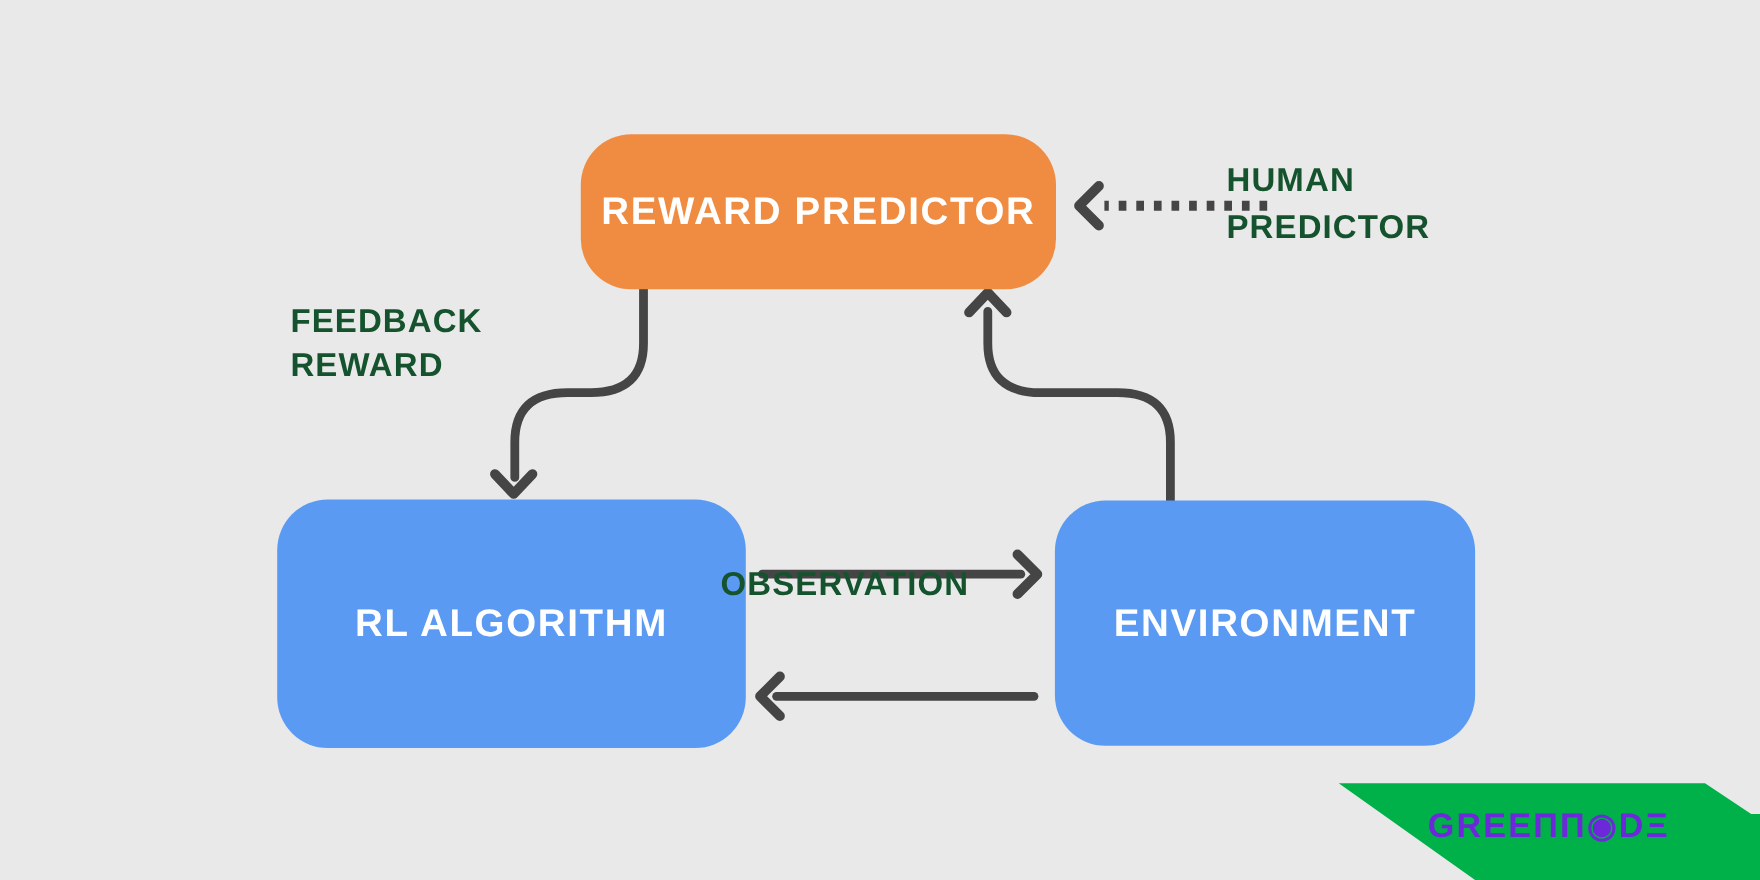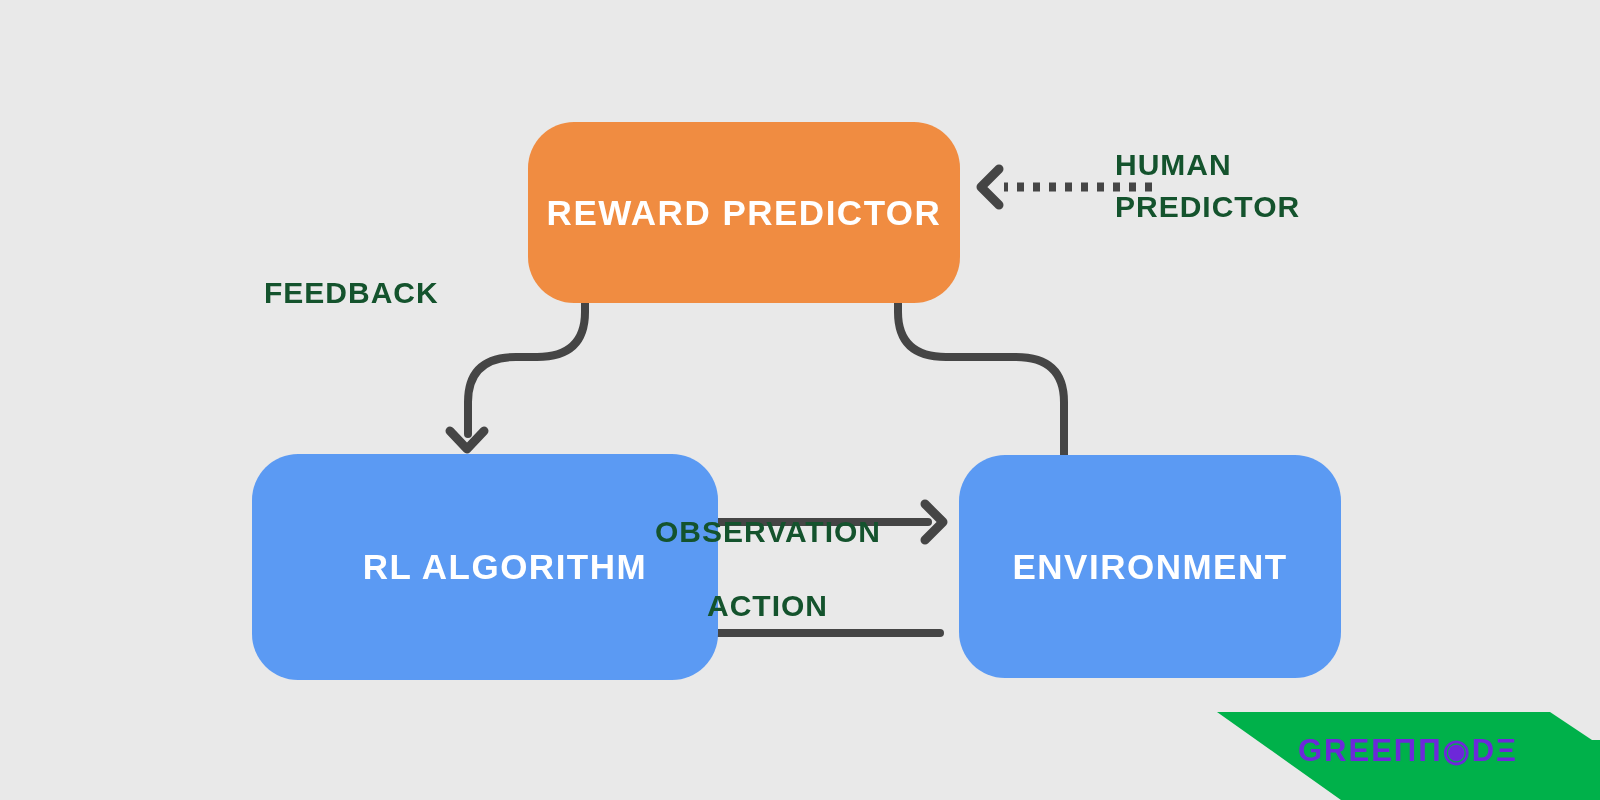--- a/index.html
+++ b/index.html
@@ -48,22 +48,22 @@
     color: #ffffff;
     font-weight: 700;
     font-size: 35px;
     letter-spacing: 1.5px;
     border-radius: 46px;
     z-index: 2;
     white-space: nowrap;
   }
   .node-orange { background: #F08C41; }
   .node-blue   { background: #5B9AF3; }
-  #node-reward-predictor { left: 528px; top: 122px; width: 432px; height: 181px; text-align: right; }
-  #node-rl-algorithm     { left: 252px; top: 454px; width: 426px; height: 226px; padding-left: 40px; }
+  #node-reward-predictor { left: 528px; top: 122px; width: 432px; height: 141px; text-align: right; }
+  #node-rl-algorithm     { left: 252px; top: 454px; width: 426px; height: 226px; }
   #node-environment      { left: 959px; top: 455px; width: 382px; height: 223px; }
   .edge-label {
     position: absolute;
     font-weight: 700;
     font-size: 30px;
     color: #14532d;
     text-align: left;
     letter-spacing: 1px;
     z-index: 2;
     white-space: nowrap;
@@ -122,21 +122,21 @@
     <span>ENVIRONMENT</span>
   </div>
 
   <div class="edge-label" id="label-human-feedback">
     <div>HUMAN</div>
     <div>PREDICTOR</div>
   </div>
 
   <div class="edge-label" id="label-predicted-reward">
     <div>FEEDBACK</div>
+    <div>REWARD</div>
   </div>
 
   <div class="edge-label" id="label-observation">OBSERVATION</div>
 
-  <div class="edge-label" id="label-action">ACTION</div>
 
   <div class="logo-text" title="GREENNODE">GREEΠΠ◉DΞ</div>
 
 </div>
 
 </body></html>

